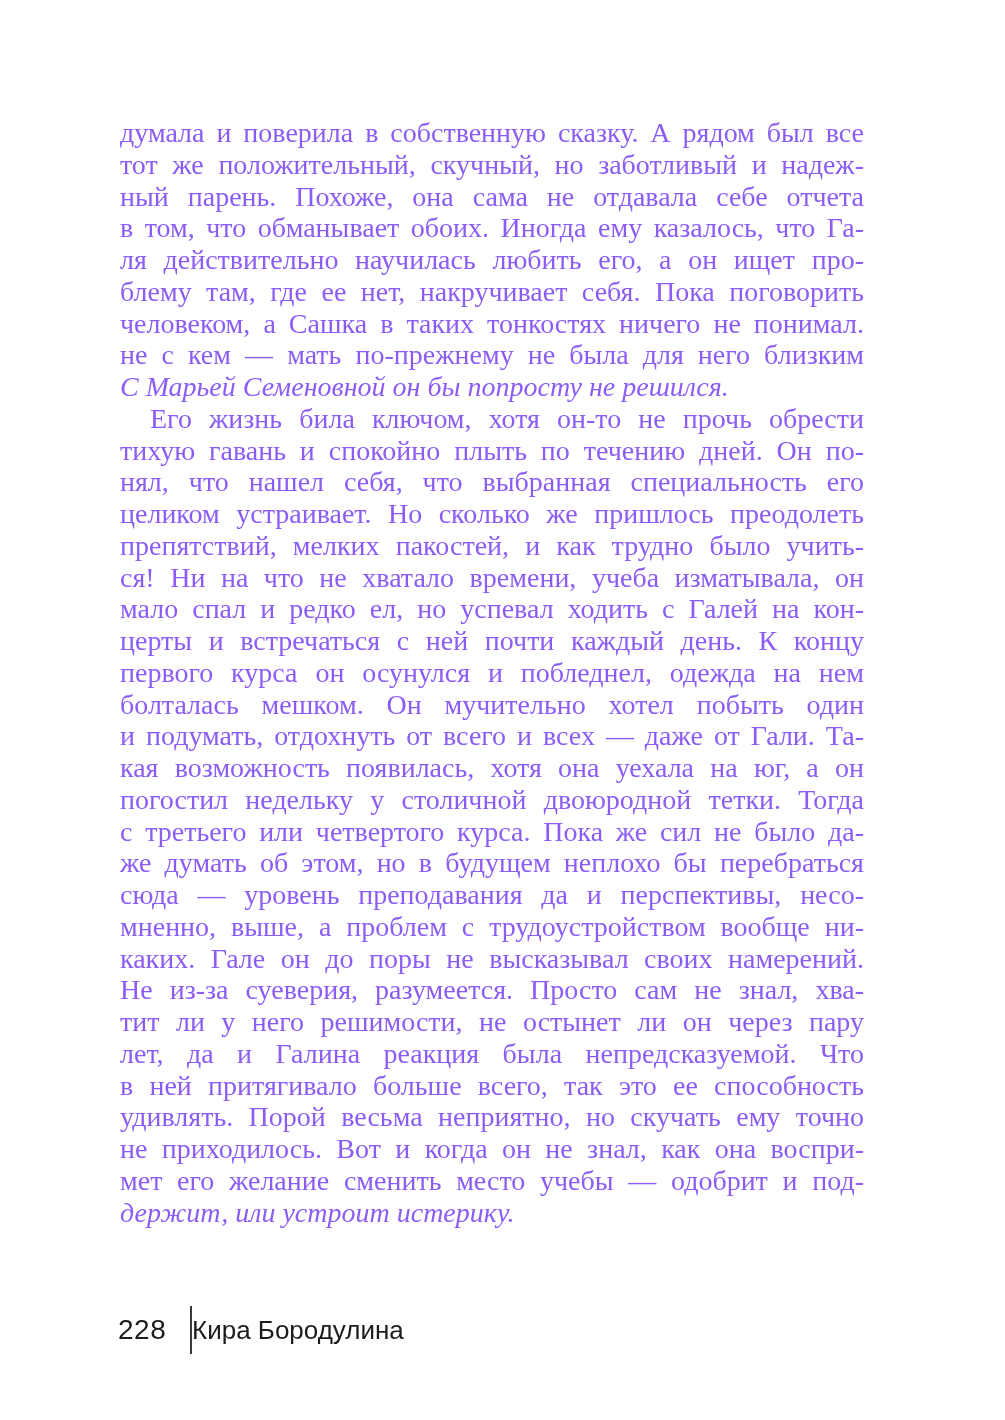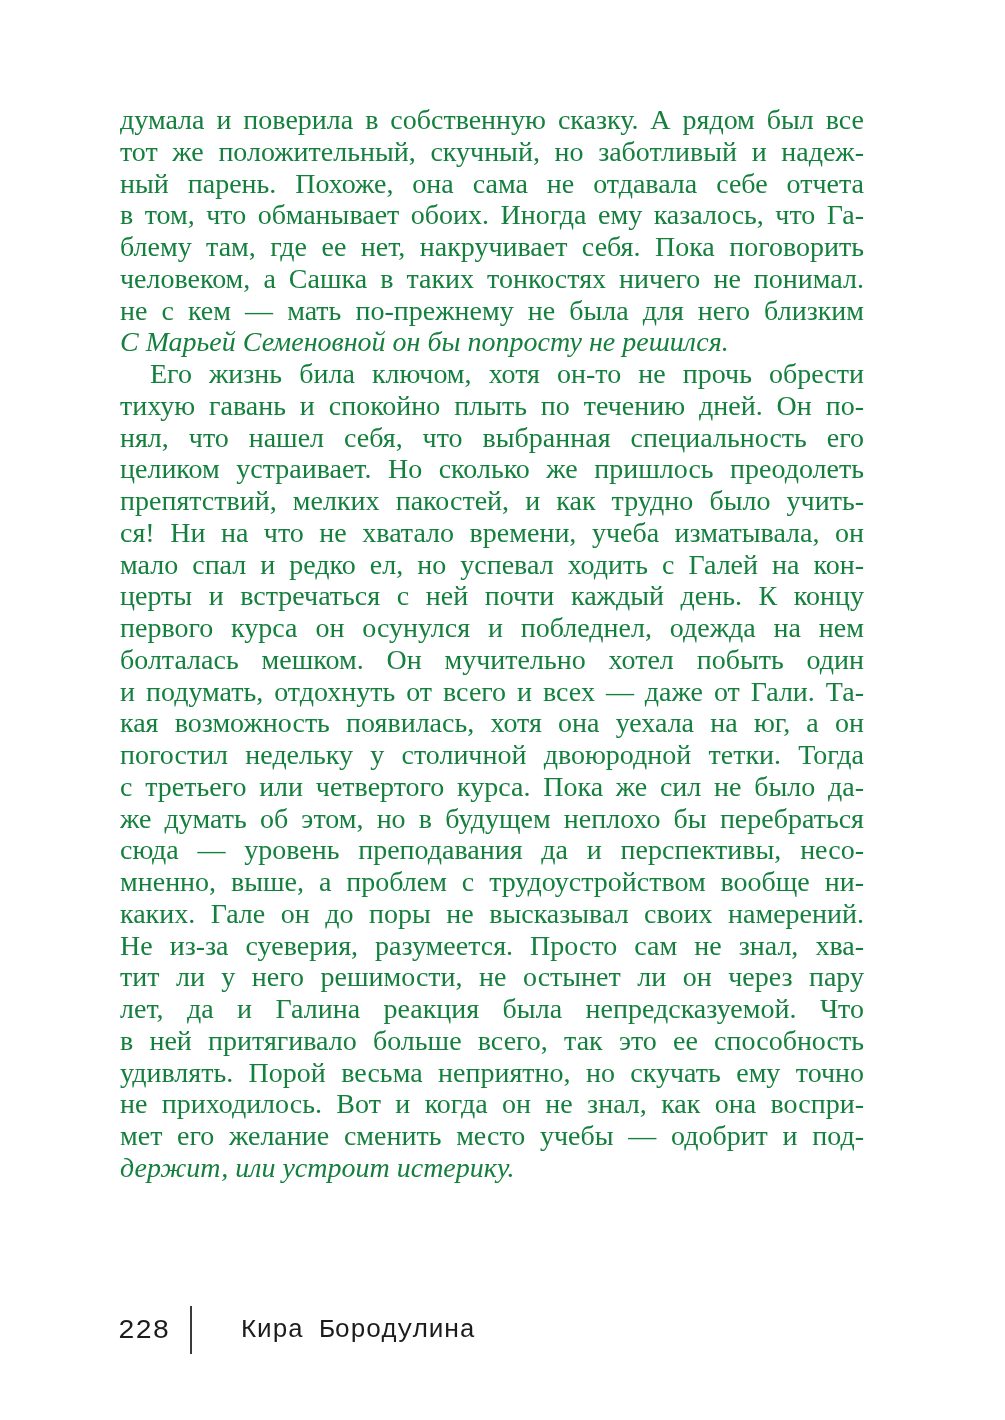--- a/index.html
+++ b/index.html
@@ -11,23 +11,23 @@
     position: relative;
     width: 1005px;
     height: 1420px;
     background: #ffffff;
     overflow: hidden;
     font-family: "Liberation Serif", serif;
   }
   .text-block {
     position: absolute;
     left: 120px;
-    top: 104px;
+    top: 117px;
     width: 744px;
-    color: #15803d;
+    color: #8b5cf6;
     font-size: 28px;
     line-height: 31.75px;
   }
   .line {
     text-align: justify;
     text-align-last: justify;
     hyphens: none;
     white-space: normal;
   }
   .line.para-end {
@@ -37,49 +37,49 @@
   .line.indent {
     text-indent: 30px;
   }
   .page-footer {
     position: absolute;
     left: 118px;
     top: 1306px;
     height: 48px;
     display: flex;
     align-items: center;
-    font-family: Liberation Mono, monospace;
+    font-family: Liberation Sans, sans-serif;
     color: #1c1c1c;
   }
   .page-number {
     width: 72px;
     font-size: 28px;
     letter-spacing: 0.5px;
   }
   .footer-divider {
     width: 2px;
     height: 48px;
     background: #3a3a3a;
   }
   .author-name {
-    margin-left: 49px;
     font-size: 26px;
   }
 </style>
 </head>
 <body>
 
 <div class="page">
 
   <main class="text-block">
 
   <div class="line">думала и поверила в собственную сказку. А рядом был все</div>
       <div class="line">тот же положительный, скучный, но заботливый и надеж-</div>
       <div class="line">ный парень. Похоже, она сама не отдавала себе отчета</div>
       <div class="line">в том, что обманывает обоих. Иногда ему казалось, что Га-</div>
+      <div class="line">ля действительно научилась любить его, а он ищет про-</div>
       <div class="line">блему там, где ее нет, накручивает себя. Пока поговорить</div>
       <div class="line">человеком, а Сашка в таких тонкостях ничего не понимал.</div>
       <div class="line">не с кем — мать по-прежнему не была для него близким</div>
       <div class="line para-end">С Марьей Семеновной он бы попросту не решился.</div>
       <div class="line indent">Его жизнь била ключом, хотя он-то не прочь обрести</div>
       <div class="line">тихую гавань и спокойно плыть по течению дней. Он по-</div>
       <div class="line">нял, что нашел себя, что выбранная специальность его</div>
       <div class="line">целиком устраивает. Но сколько же пришлось преодолеть</div>
       <div class="line">препятствий, мелких пакостей, и как трудно было учить-</div>
       <div class="line">ся! Ни на что не хватало времени, учеба изматывала, он</div>

